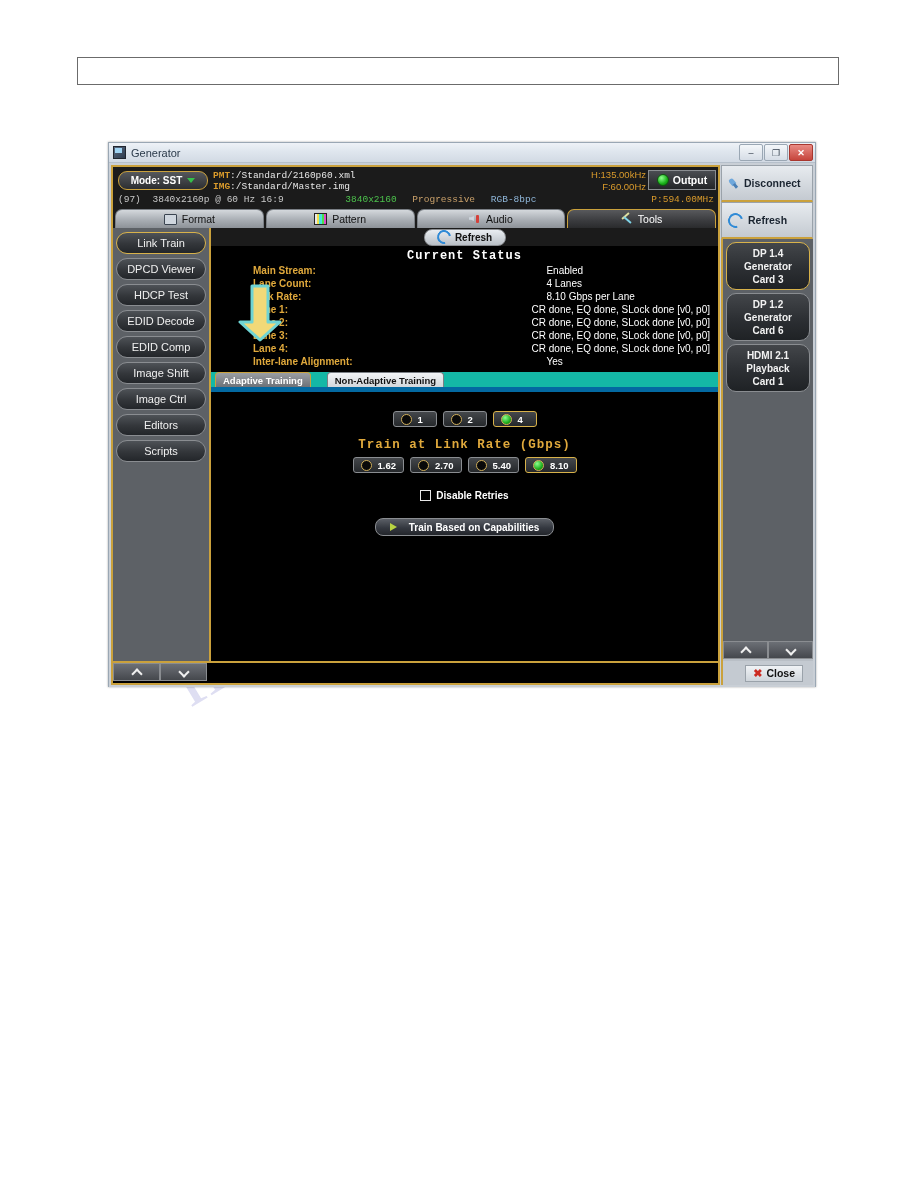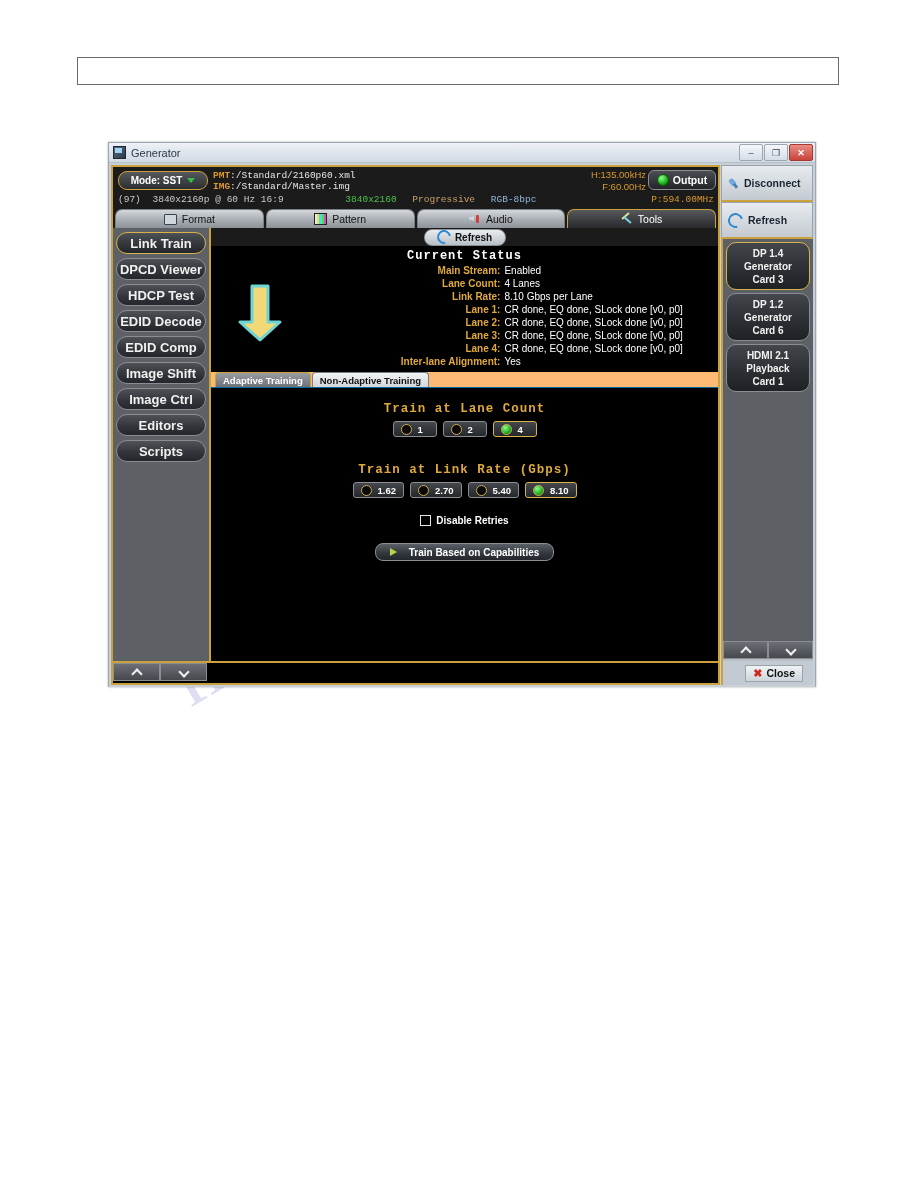--- a/index.html
+++ b/index.html
@@ -104,21 +104,21 @@
   }
   #pmt-line{top:3px;}
   #img-line{top:14px;}
   .lbl-amber{color:#d99a2b;font-weight:bold;}
   #hf-block{
     position:absolute;right:72px;top:2px;text-align:right;
     font-family:Liberation Sans, sans-serif;font-size:9.5px;color:#d99a2b;line-height:12px;
   }
   #output-btn{
     position:absolute;right:2px;top:3px;width:66px;height:18px;
-    border:1px solid #8a8d91;border-radius:6px;
+    border:1px solid #8a8d91;border-radius:0;
     background:linear-gradient(180deg,#4a4d52,#232528);
     color:#fff;font-size:10.5px;font-weight:bold;
     display:flex;align-items:center;justify-content:center;gap:4px;
   }
   .led{
     width:10px;height:10px;border-radius:50%;
     background:radial-gradient(circle at 35% 30%,#8dff8d,#19b019 60%,#0a6b0a);
     border:1px solid #0c5a0c;flex:none;
   }
   #fmt-line{
@@ -162,21 +162,21 @@
   #side-nav{
     width:98px;flex:none;background:#5d6166;
     border-right:2px solid #caa13c;
     padding:4px 3px;box-sizing:border-box;
     display:flex;flex-direction:column;gap:4px;
   }
   .nav-btn{
     height:22px;border-radius:11px;
     background:linear-gradient(180deg,#4e5257 0%,#33363a 55%,#23262a 100%);
     border:1px solid #8a8d91;
-    color:#f0f0f0;font-size:13px;font-weight:bold;
+    color:#f0f0f0;font-size:11px;font-weight:normal;
     display:flex;align-items:center;justify-content:center;
     box-sizing:border-box;
   }
   .nav-btn.selected{border-color:#d8b24a;}
 
   #main-panel{flex:1;min-width:0;display:flex;flex-direction:column;background:#000;position:relative;}
 
   #refresh-bar{
     height:18px;background:#1b1b1b;display:flex;align-items:center;justify-content:center;
   }
@@ -200,29 +200,29 @@
   #status-title{
     text-align:center;color:#fff;font-weight:bold;
     font-family:"Liberation Mono", monospace;font-size:12px;letter-spacing:1px;
     margin-bottom:1px;
   }
   .status-row{
     display:flex;font-size:10px;line-height:13px;
     padding-right:8px;
   }
   .sr-label{
-    width:58%;text-align:right;color:#e0a93c;font-weight:bold;padding-right:4px;
+    width:58%;color:#e0a93c;font-weight:bold;padding-right:4px;padding-left:42px;
   }
   .sr-val{color:#ffffff;white-space:nowrap;}
   #arrow-annot{
     position:absolute;left:26px;top:38px;width:46px;height:58px;
   }
 
   
-  #sub-tabs{display:flex;height:15px;background:#fdba74;border-bottom:1px solid #0369a1;padding-left:4px;gap:1px;}
+  #sub-tabs{display:flex;height:15px;background:#14b8a6;border-bottom:5px solid #0369a1;padding-left:4px;gap:16px;}
   .stab{
     height:15px;padding:0 7px;border-radius:4px 4px 0 0;
     font-size:9.5px;font-weight:bold;
     display:flex;align-items:center;box-sizing:border-box;
     border:1px solid #7a7f85;border-bottom:none;
   }
   .stab.active{background:linear-gradient(180deg,#9a9ea3,#6e7278);color:#fff;border-color:#caa13c;}
   .stab.inactive{background:linear-gradient(180deg,#f2f4f6,#d3d7db);color:#111;}
 
   
@@ -471,37 +471,36 @@
           <div id="sub-tabs">
             <div class="stab active">
                 <span>Adaptive Training</span>
               </div>
             <div class="stab inactive">
                 <span>Non-Adaptive Training</span>
               </div>
           </div>
 
           <div id="train-area">
-            <div class="sec-title">Train at Lane Count</div>
             <div class="radio-row">
               <div class="radio-pill">
                 <span class="rdot"></span>
                 <span>1</span>
               </div>
               <div class="radio-pill">
                 <span class="rdot"></span>
                 <span>2</span>
               </div>
               <div class="radio-pill checked">
                 <span class="rdot"></span>
                 <span>4</span>
               </div>
             </div>
 
-            <div class="sec-title" style="margin-top:26px;">Train at Link Rate (Gbps)</div>
+            <div class="sec-title" style="margin-top:11px;">Train at Link Rate (Gbps)</div>
             <div class="radio-row">
               <div class="radio-pill">
                 <span class="rdot"></span>
                 <span>1.62</span>
               </div>
               <div class="radio-pill">
                 <span class="rdot"></span>
                 <span>2.70</span>
               </div>
               <div class="radio-pill">

